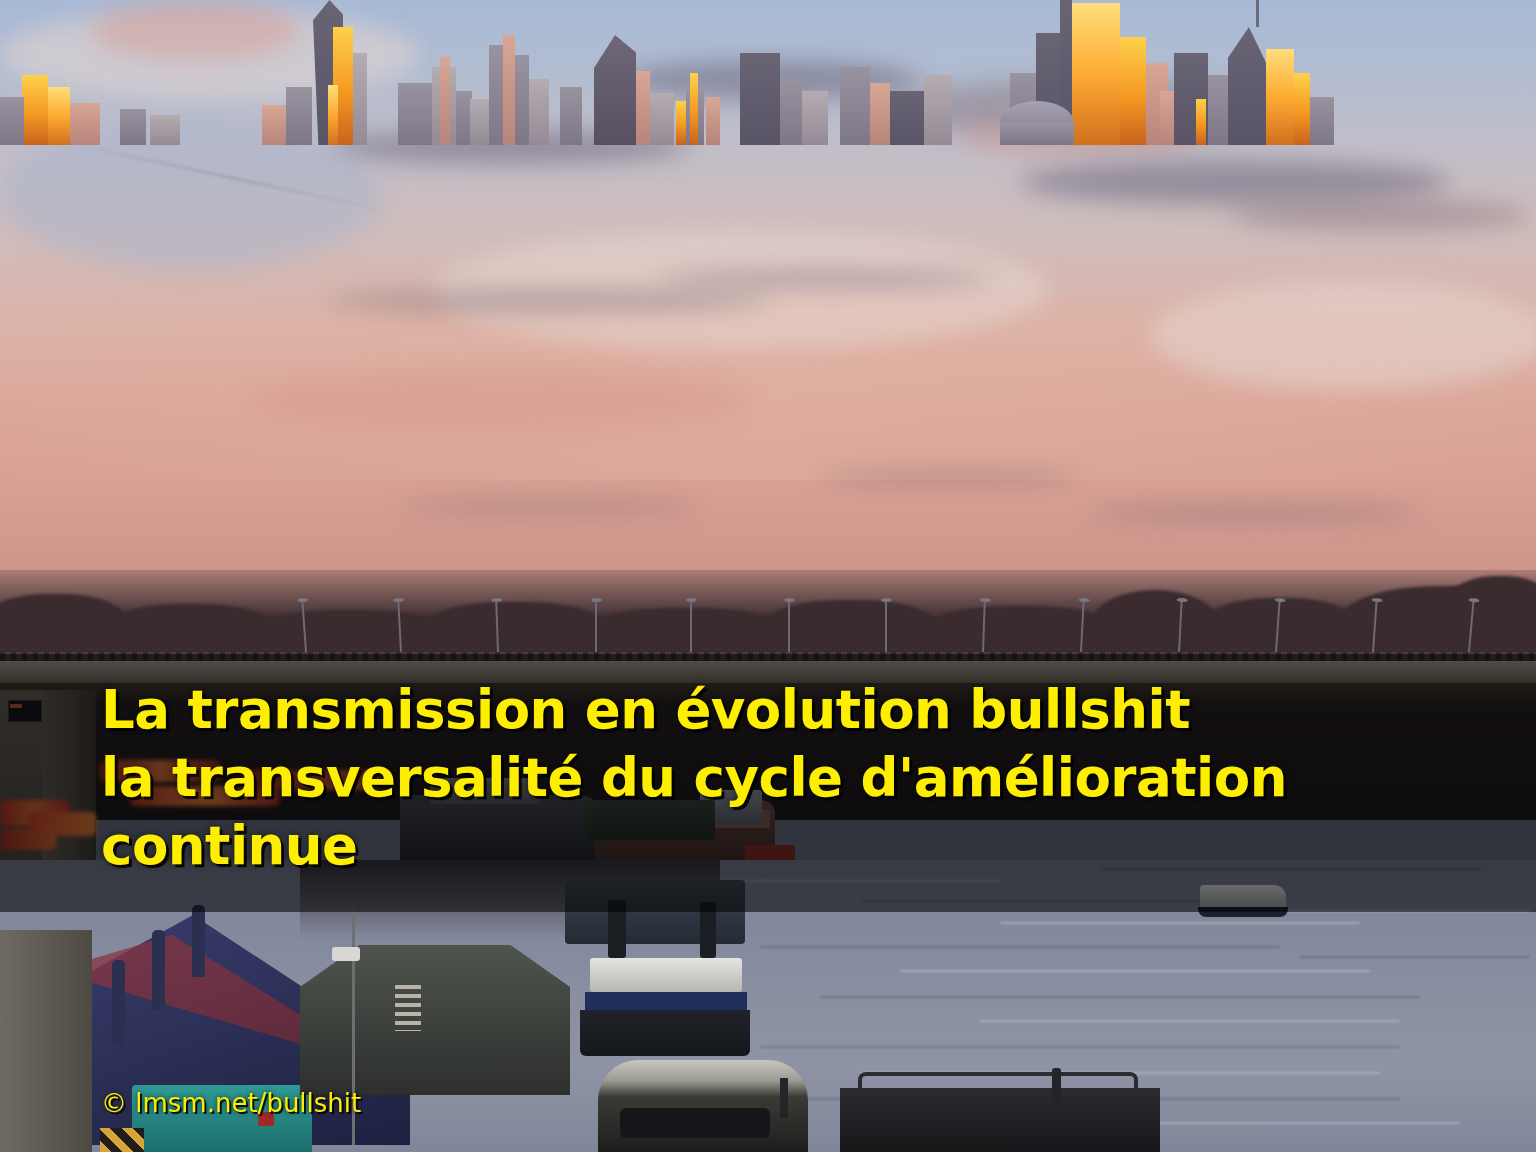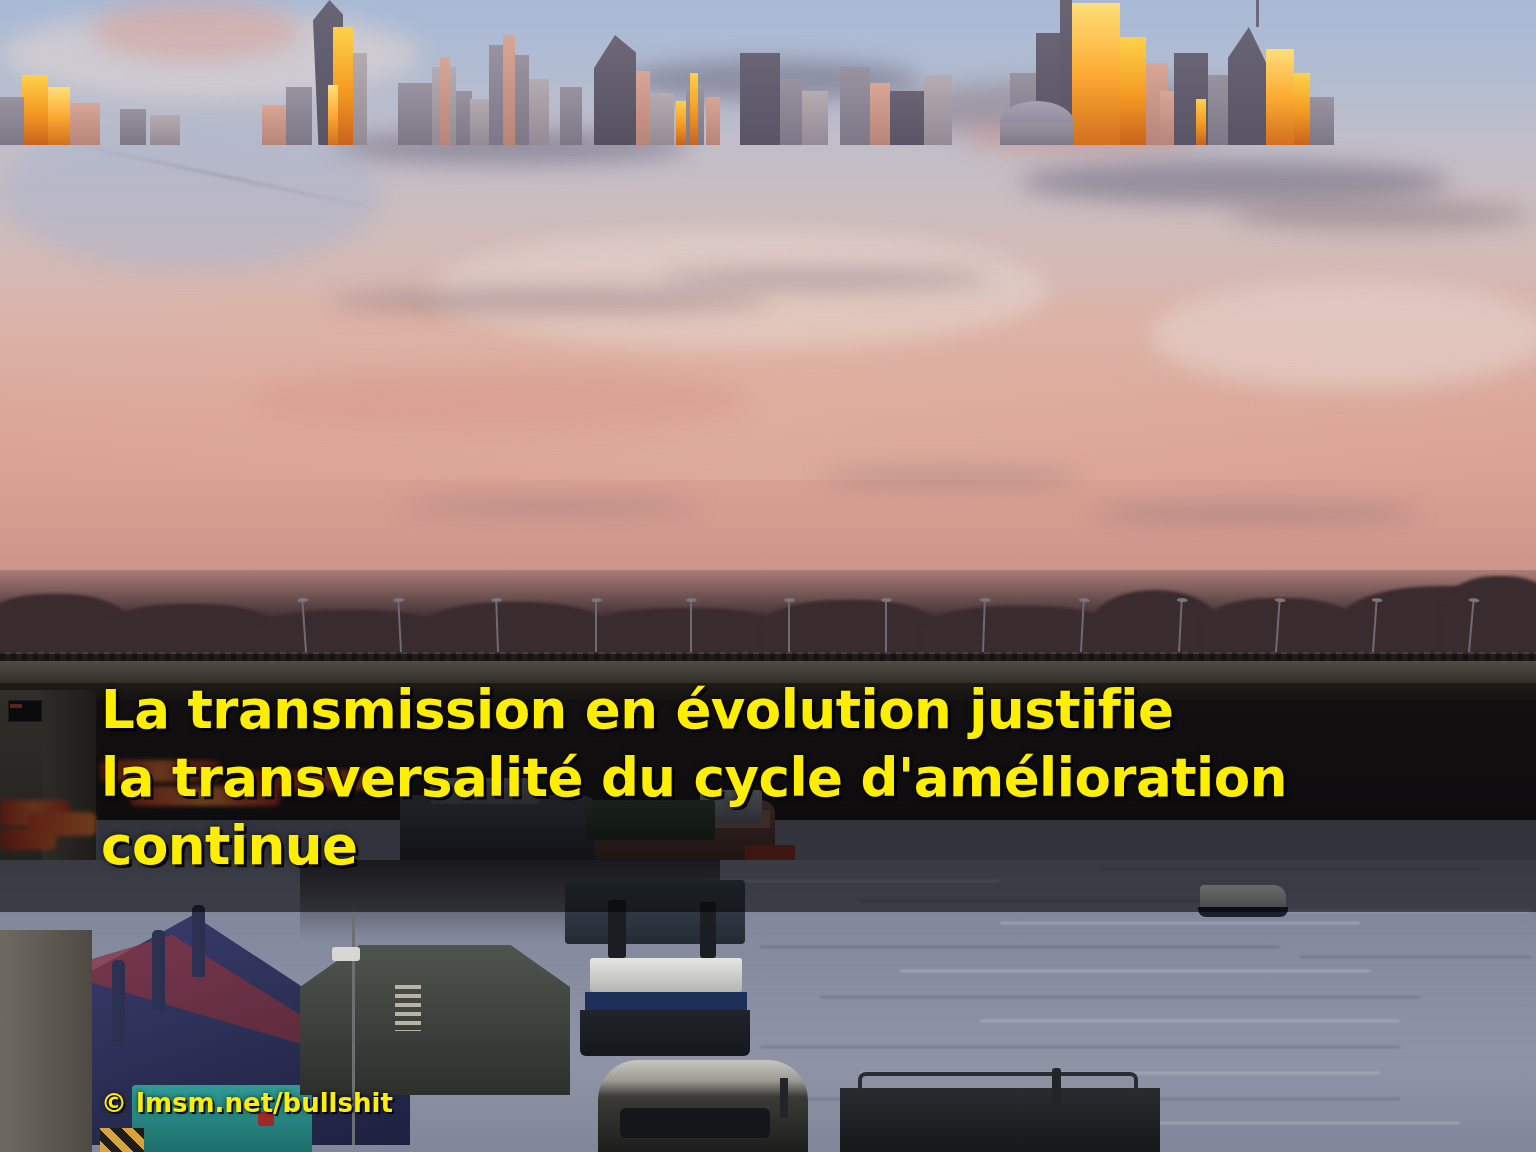--- a/index.html
+++ b/index.html
@@ -150,21 +150,21 @@
     line-height:68px;
     letter-spacing:-.5px;
     text-shadow:3px 3px 0 rgba(0,0,0,.85), 0 0 6px rgba(0,0,0,.6);
     white-space:pre-line;
   }
   .credit{
     position:absolute;
     left:101px; top:1088px;
     color:#ffef00;
     font-family:"DejaVu Sans", sans-serif;
-    font-weight:bold;
+    font-weight:normal;
     font-size:26px;
     letter-spacing:0px;
     text-shadow:2px 2px 0 rgba(0,0,0,.85), 0 0 5px rgba(0,0,0,.7);
   }
   .grain{
     position:absolute; inset:0;
     pointer-events:none;
     opacity:.05;
     background-image:
       repeating-linear-gradient(0deg, rgba(255,255,255,.10) 0 1px, rgba(0,0,0,.10) 1px 2px),
@@ -372,20 +372,20 @@
   <div style="position:absolute;left:780px;top:1078px;width:8px;height:40px;background:#232428;"></div>
 
   <div class="boat" style="left:1200px;top:885px;width:86px;height:26px;background:linear-gradient(to bottom,#e9eaea,#9ea0a4);border-radius:4px 12px 4px 4px;"></div>
   <div class="boat" style="left:1198px;top:907px;width:90px;height:10px;background:#1a2030;border-radius:0 0 8px 8px;"></div>
 
   <div style="position:absolute;left:352px;top:905px;width:3px;height:240px;background:#6e6f72;"></div>
   <div style="position:absolute;left:332px;top:947px;width:28px;height:14px;background:#d9d8d4;border-radius:3px;"></div>
 
   <div class="band-dark" style="top:654px; height:258px; width:1536px;"></div>
 
-  <div class="headline">La transmission en évolution justifie
+  <div class="headline">La transmission en évolution bullshit
 la transversalité du cycle d'amélioration
 continue</div>
 
   <div class="credit">© lmsm.net/bullshit</div>
 
   <div class="grain"></div>
 </div>
 
 </body></html>

